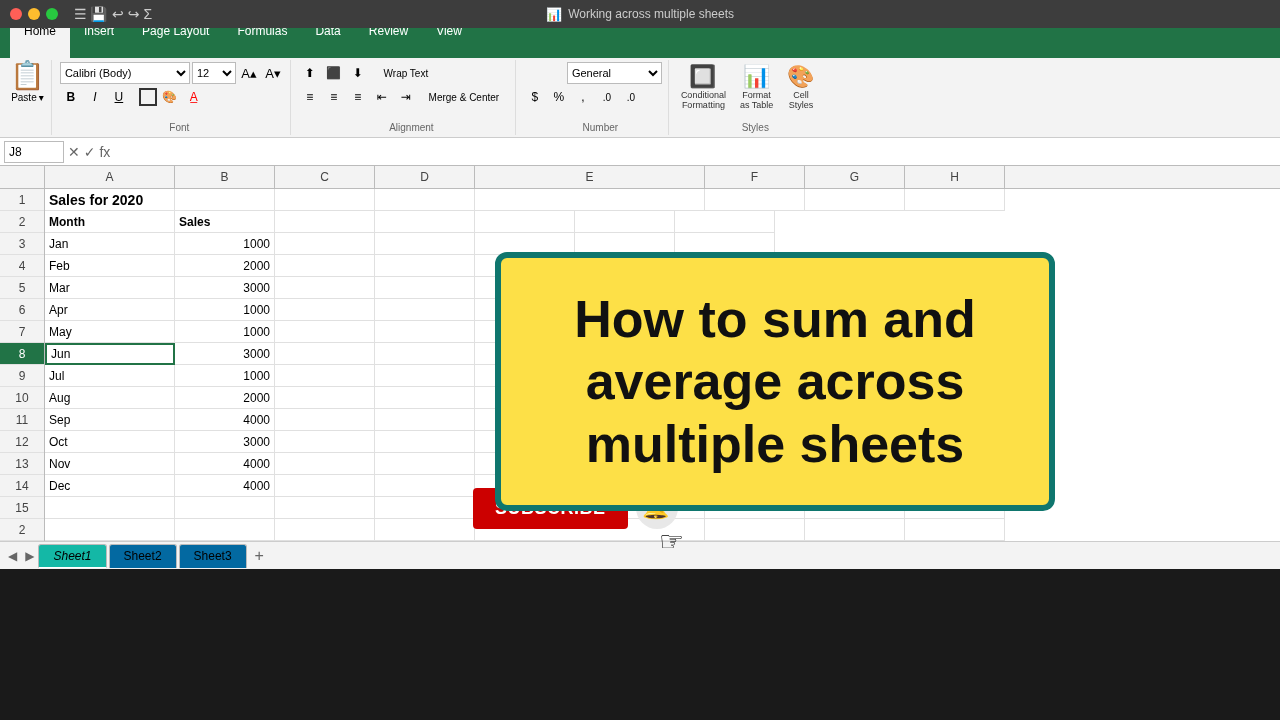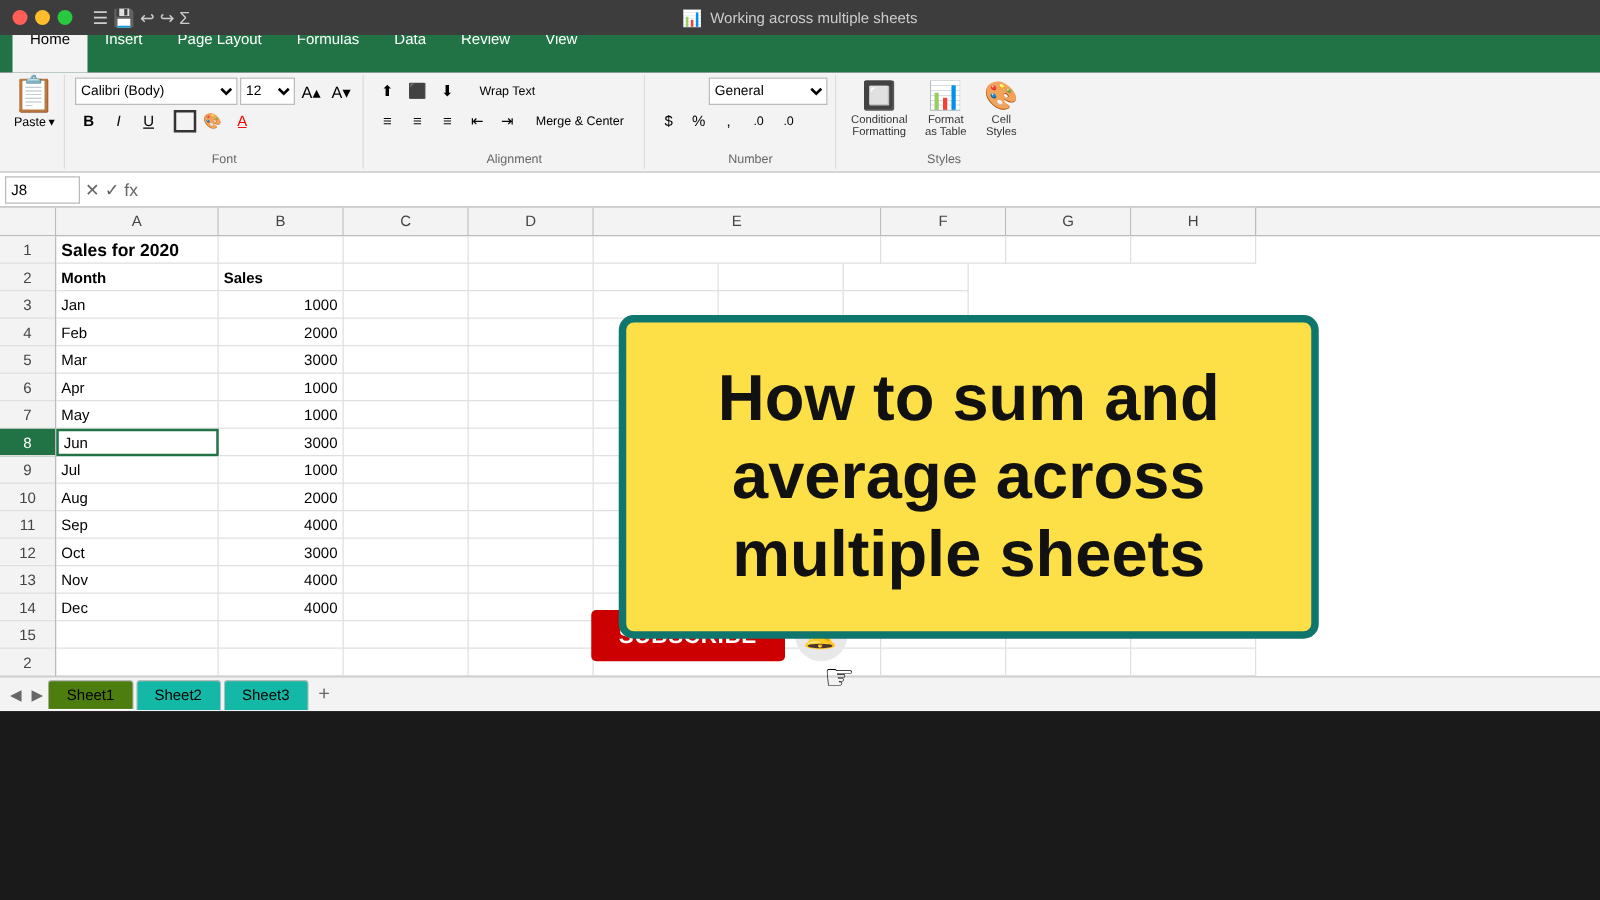--- a/index.html
+++ b/index.html
@@ -196,28 +196,28 @@
       align-items: center;
       padding: 0 4px;
       gap: 0;
     }
     .tab-nav { color: #666; font-size: 12px; cursor: pointer; padding: 0 4px; }
     .sheet-tab {
       height: 24px;
       padding: 0 14px;
       border: 1px solid #bbb;
       border-bottom: none;
-      background: #14b8a6;
+      background: #0369a1;
       cursor: pointer;
       font-size: 12px;
       display: flex; align-items: center;
       border-radius: 3px 3px 0 0;
       margin-right: 2px;
     }
-    .sheet-tab.active { background: #4d7c0f; border-bottom: 1px solid white; }
+    .sheet-tab.active { background: #14b8a6; border-bottom: 1px solid white; font-style: italic; }
     .add-sheet { color: #666; font-size: 16px; cursor: pointer; padding: 0 6px; }
 
     
     .subscribe-overlay {
       position: absolute;
       top: 298px;
       left: 428px;
       display: flex;
       align-items: center;
       gap: 8px;

